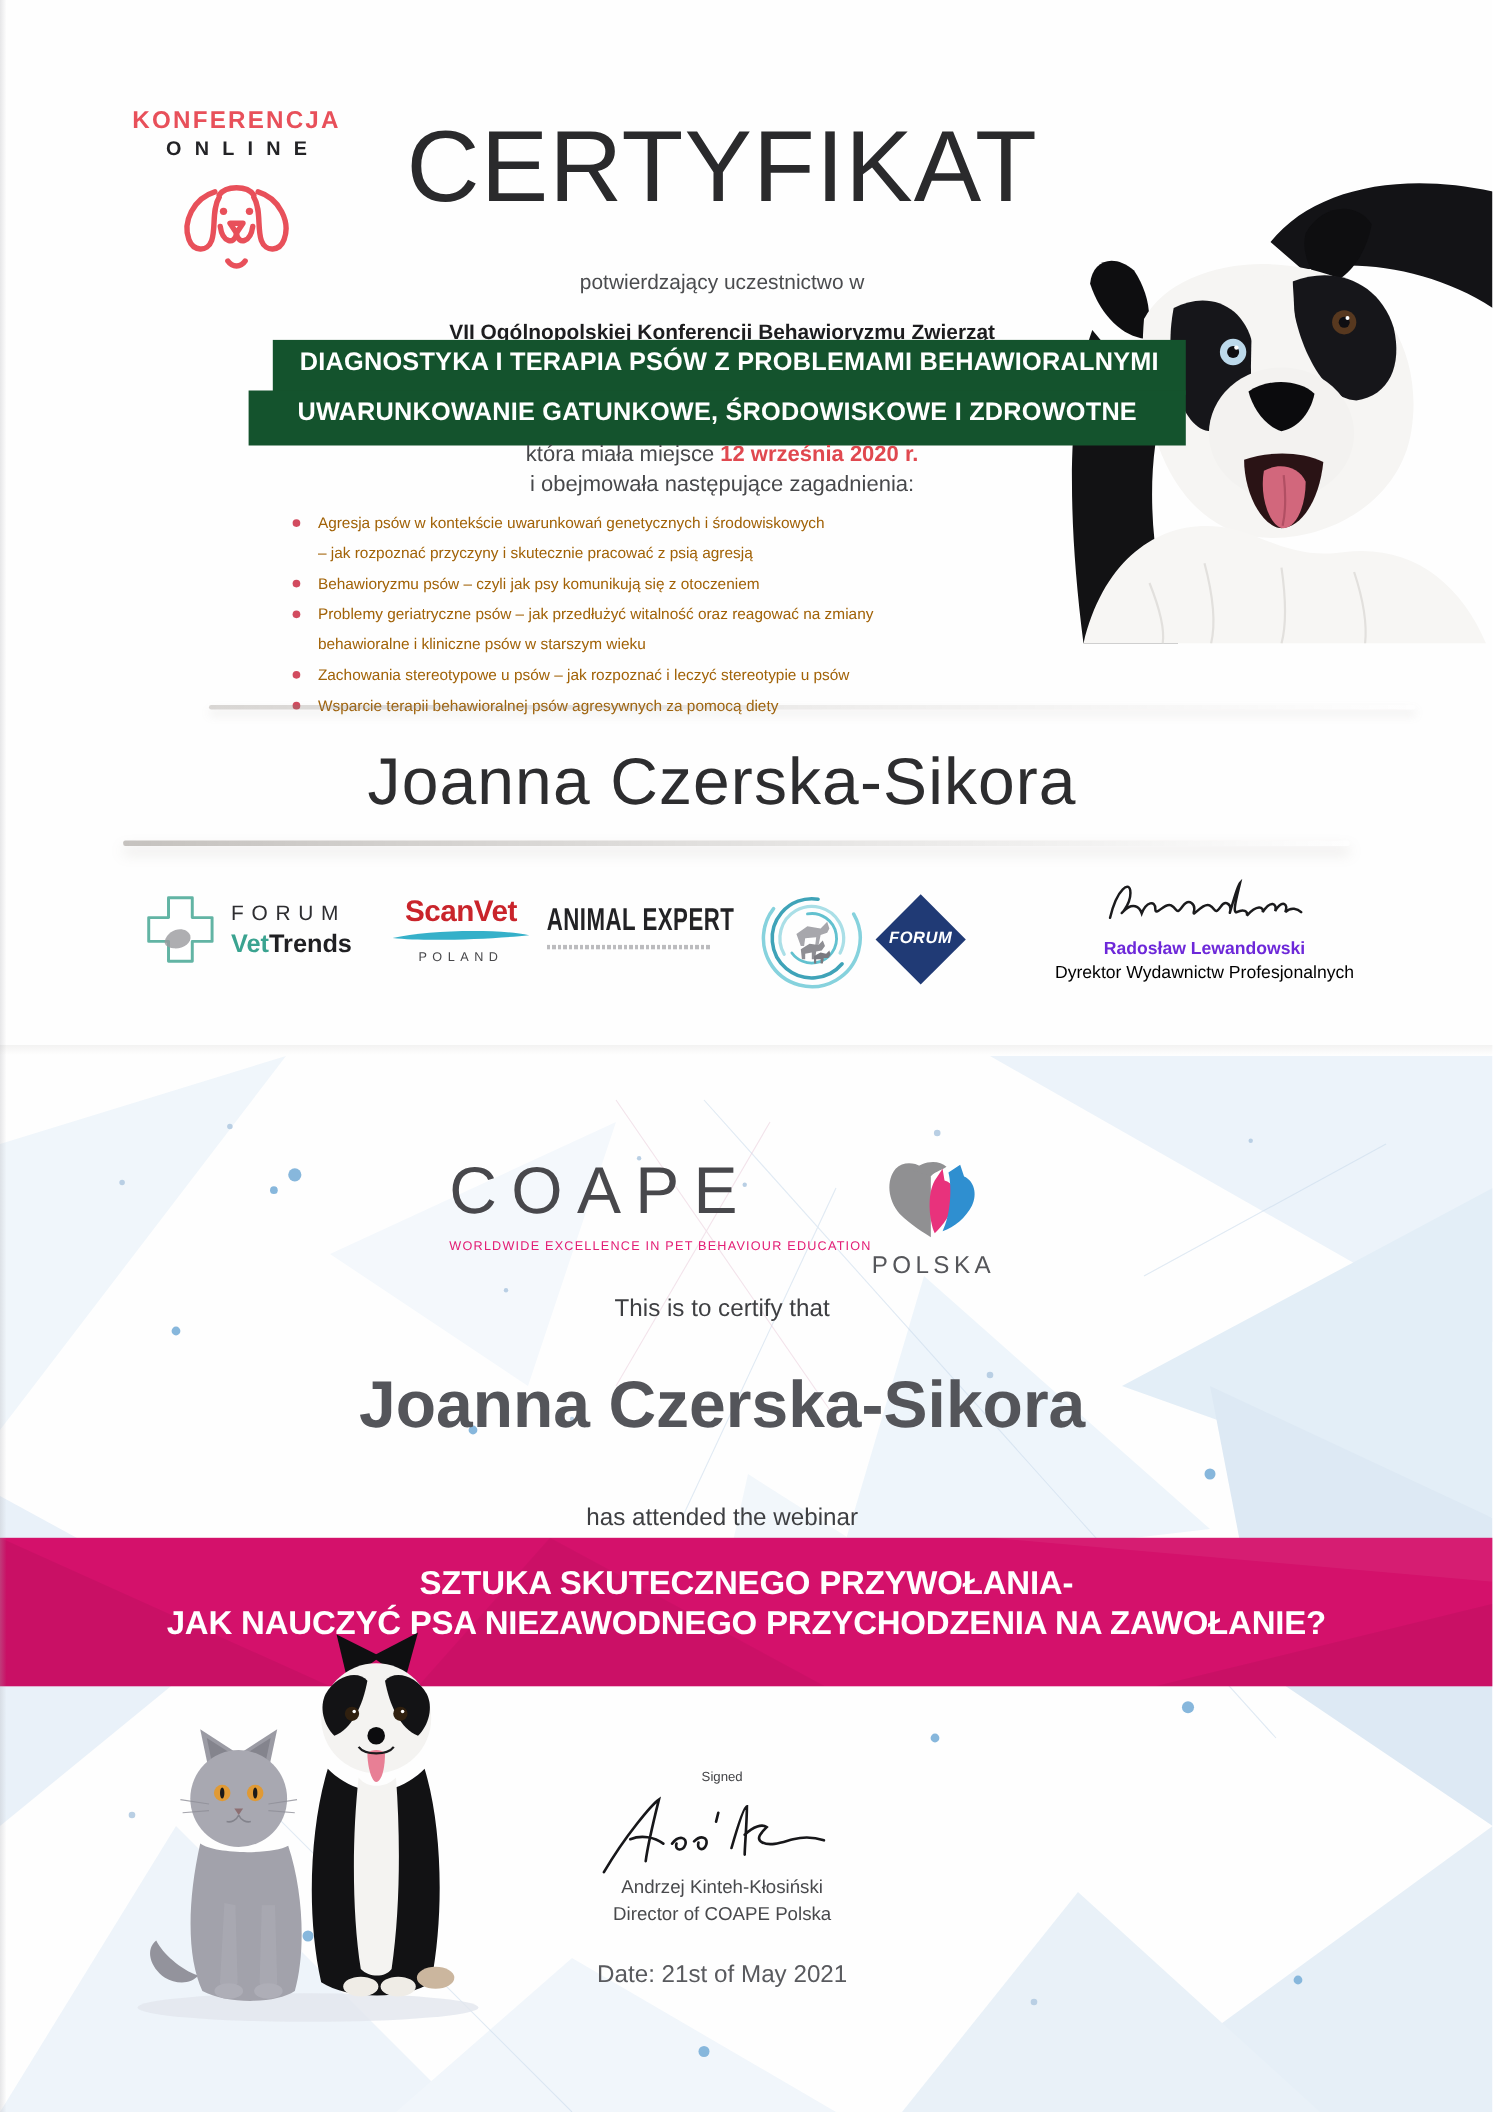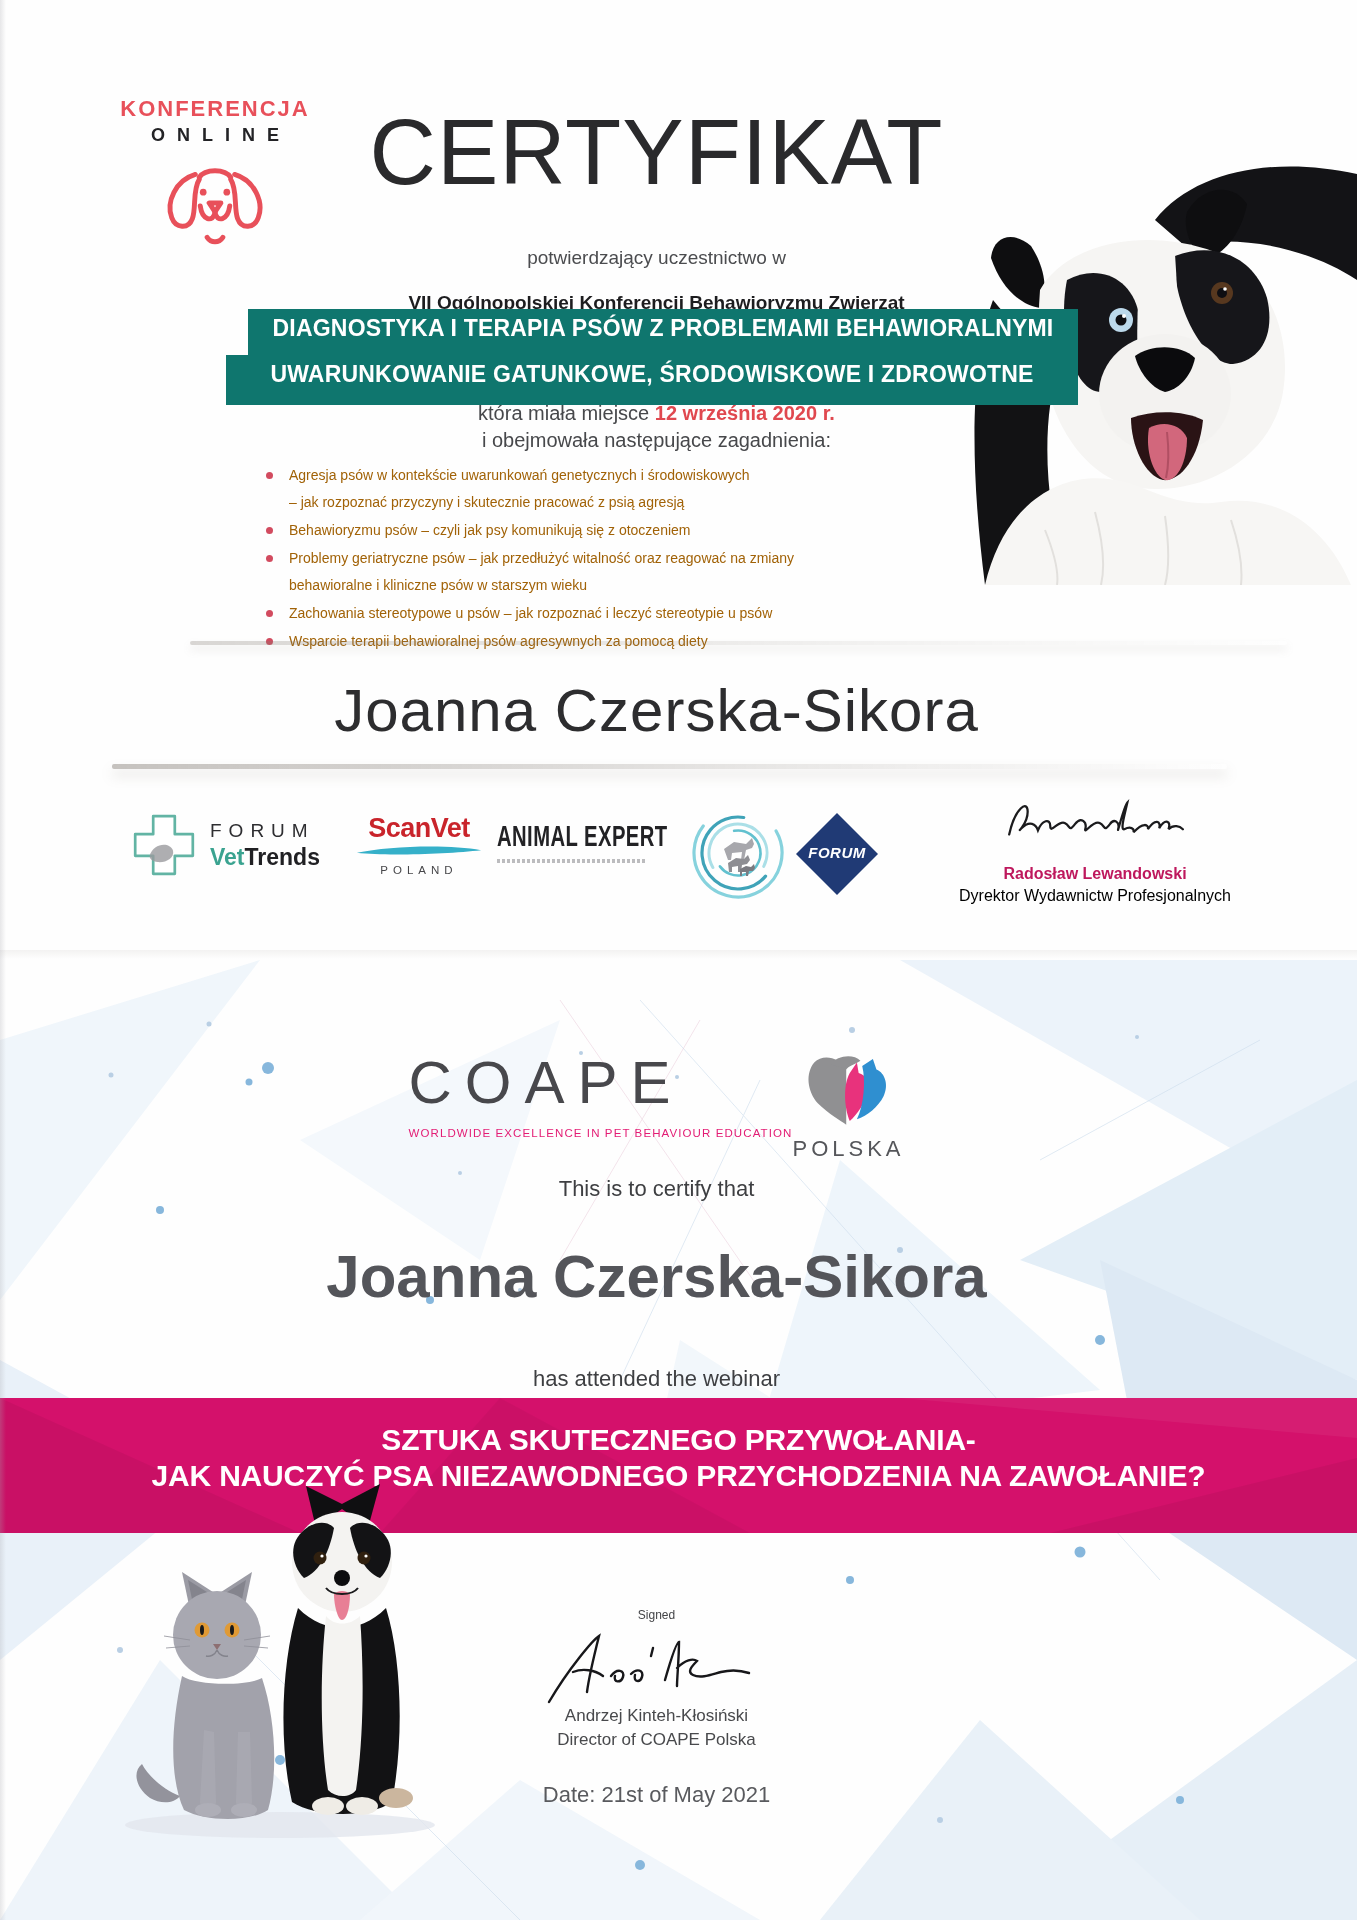--- a/index.html
+++ b/index.html
@@ -8,21 +8,21 @@
   .abs{position:absolute;}
   .c{position:absolute;left:0;right:44px;text-align:center;}
 
   
   .konf-block{position:absolute;left:100px;top:96px;width:230px;text-align:center;}
   .konf-line1{font-size:22px;font-weight:bold;letter-spacing:2px;color:#e8505a;}
   .konf-line2{font-size:18px;font-weight:bold;letter-spacing:12px;padding-left:12px;color:#232326;margin-top:3px;}
   .cert-title{top:100px;font-size:92px;font-weight:300;letter-spacing:1px;color:#2a2a2c;}
   .cert-subtitle{top:247px;font-size:19px;color:#4b4c4f;}
   .conf-name{top:292px;font-size:19px;font-weight:bold;color:#1d1d1f;}
-  .redbar{position:absolute;height:50px;background:#0f766e;color:#fff;font-weight:bold;
+  .redbar{position:absolute;height:50px;background:#14532d;color:#fff;font-weight:bold;
           font-size:23px;line-height:38px;text-align:center;z-index:5;letter-spacing:.2px;}
   .bar1{left:248px;width:830px;top:309px;}
   .bar2{left:226px;width:852px;top:355px;}
   .date-line{top:402px;font-size:20px;color:#47484b;z-index:5;}
   .date-line strong{color:#e0484f;}
   .topics-intro{top:429px;font-size:20px;color:#47484b;z-index:5;}
   .topics{position:absolute;left:262px;top:462px;width:800px;margin:0;padding:0;list-style:none;z-index:5;}
   .topics li{position:relative;padding-left:27px;font-size:14px;line-height:27px;color:#a16207;
              white-space:pre-line;margin-bottom:1px;}
   .topics li::before{content:"";position:absolute;left:4px;top:10px;width:7px;height:7px;border-radius:50%;
@@ -56,21 +56,21 @@
            transform:scaleX(.88) scaleY(1.25);transform-origin:left center;white-space:nowrap;}
   .ae-tag{margin-top:9px;width:150px;height:4px;opacity:.65;
            background:repeating-linear-gradient(90deg,#98989c 0 3px,transparent 3px 5px);}
   .p-rings{position:absolute;left:688px;top:8px;}
   .p-forum{position:absolute;left:795px;top:17px;width:84px;height:84px;}
   .forum-diamond{position:absolute;left:13px;top:13px;width:58px;height:58px;background:#203a75;
            transform:rotate(45deg);}
   .forum-label{position:absolute;left:0;top:32px;width:84px;text-align:center;color:#fff;
            font-size:15px;font-weight:bold;font-style:italic;letter-spacing:.5px;}
   .p-sign1{position:absolute;left:930px;top:0;width:330px;text-align:center;}
-  .sign1-name{font-size:16px;font-weight:bold;color:#be185d;margin-top:16px;}
+  .sign1-name{font-size:16px;font-weight:bold;color:#6d28d9;margin-top:4px;}
   .sign1-title{font-size:16px;color:#000000;margin-top:4px;}
 
   
   .cert2{position:absolute;left:0;top:960px;width:1357px;height:960px;}
   .bg-poly{position:absolute;left:0;top:0;}
   .coape-row{position:absolute;left:0;right:44px;top:88px;display:flex;justify-content:center;
              align-items:flex-start;}
   .coape-name{font-size:60px;letter-spacing:13px;color:#48484c;}
   .coape-tag{font-size:11.5px;letter-spacing:1.1px;color:#e31c74;margin-top:10px;text-align:center;}
   .coape-mark{text-align:center;margin-top:2px;}

